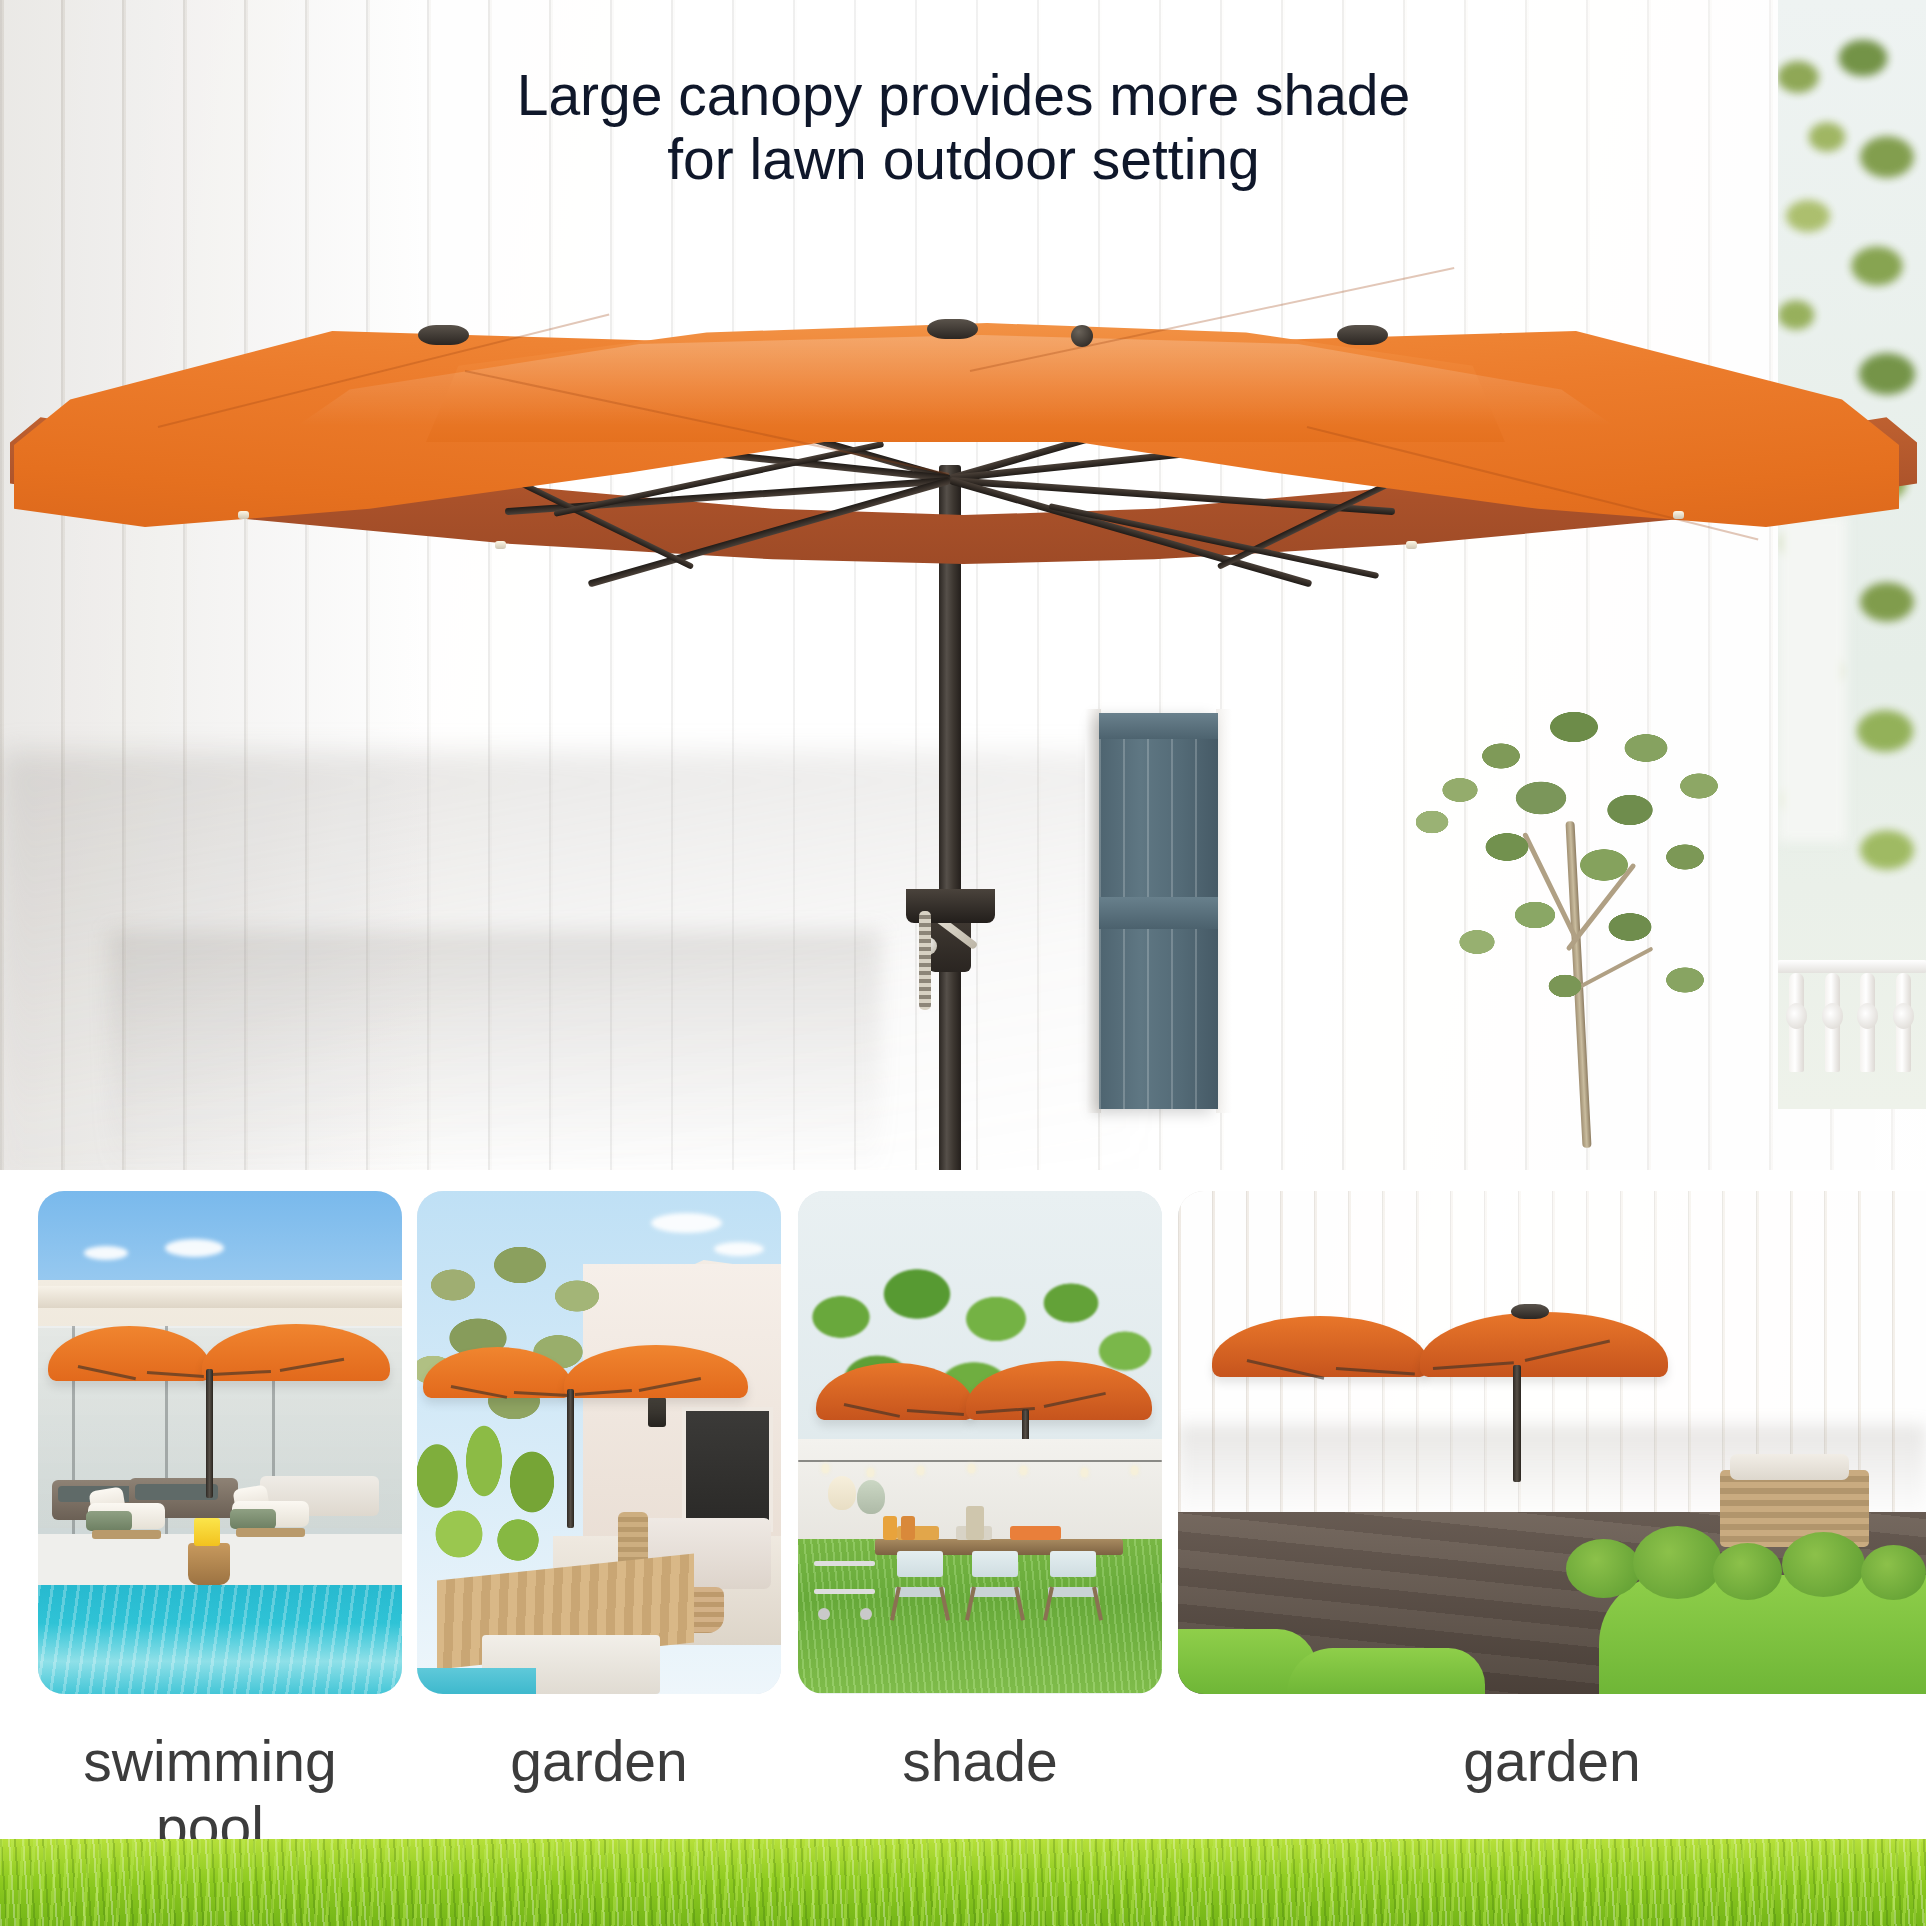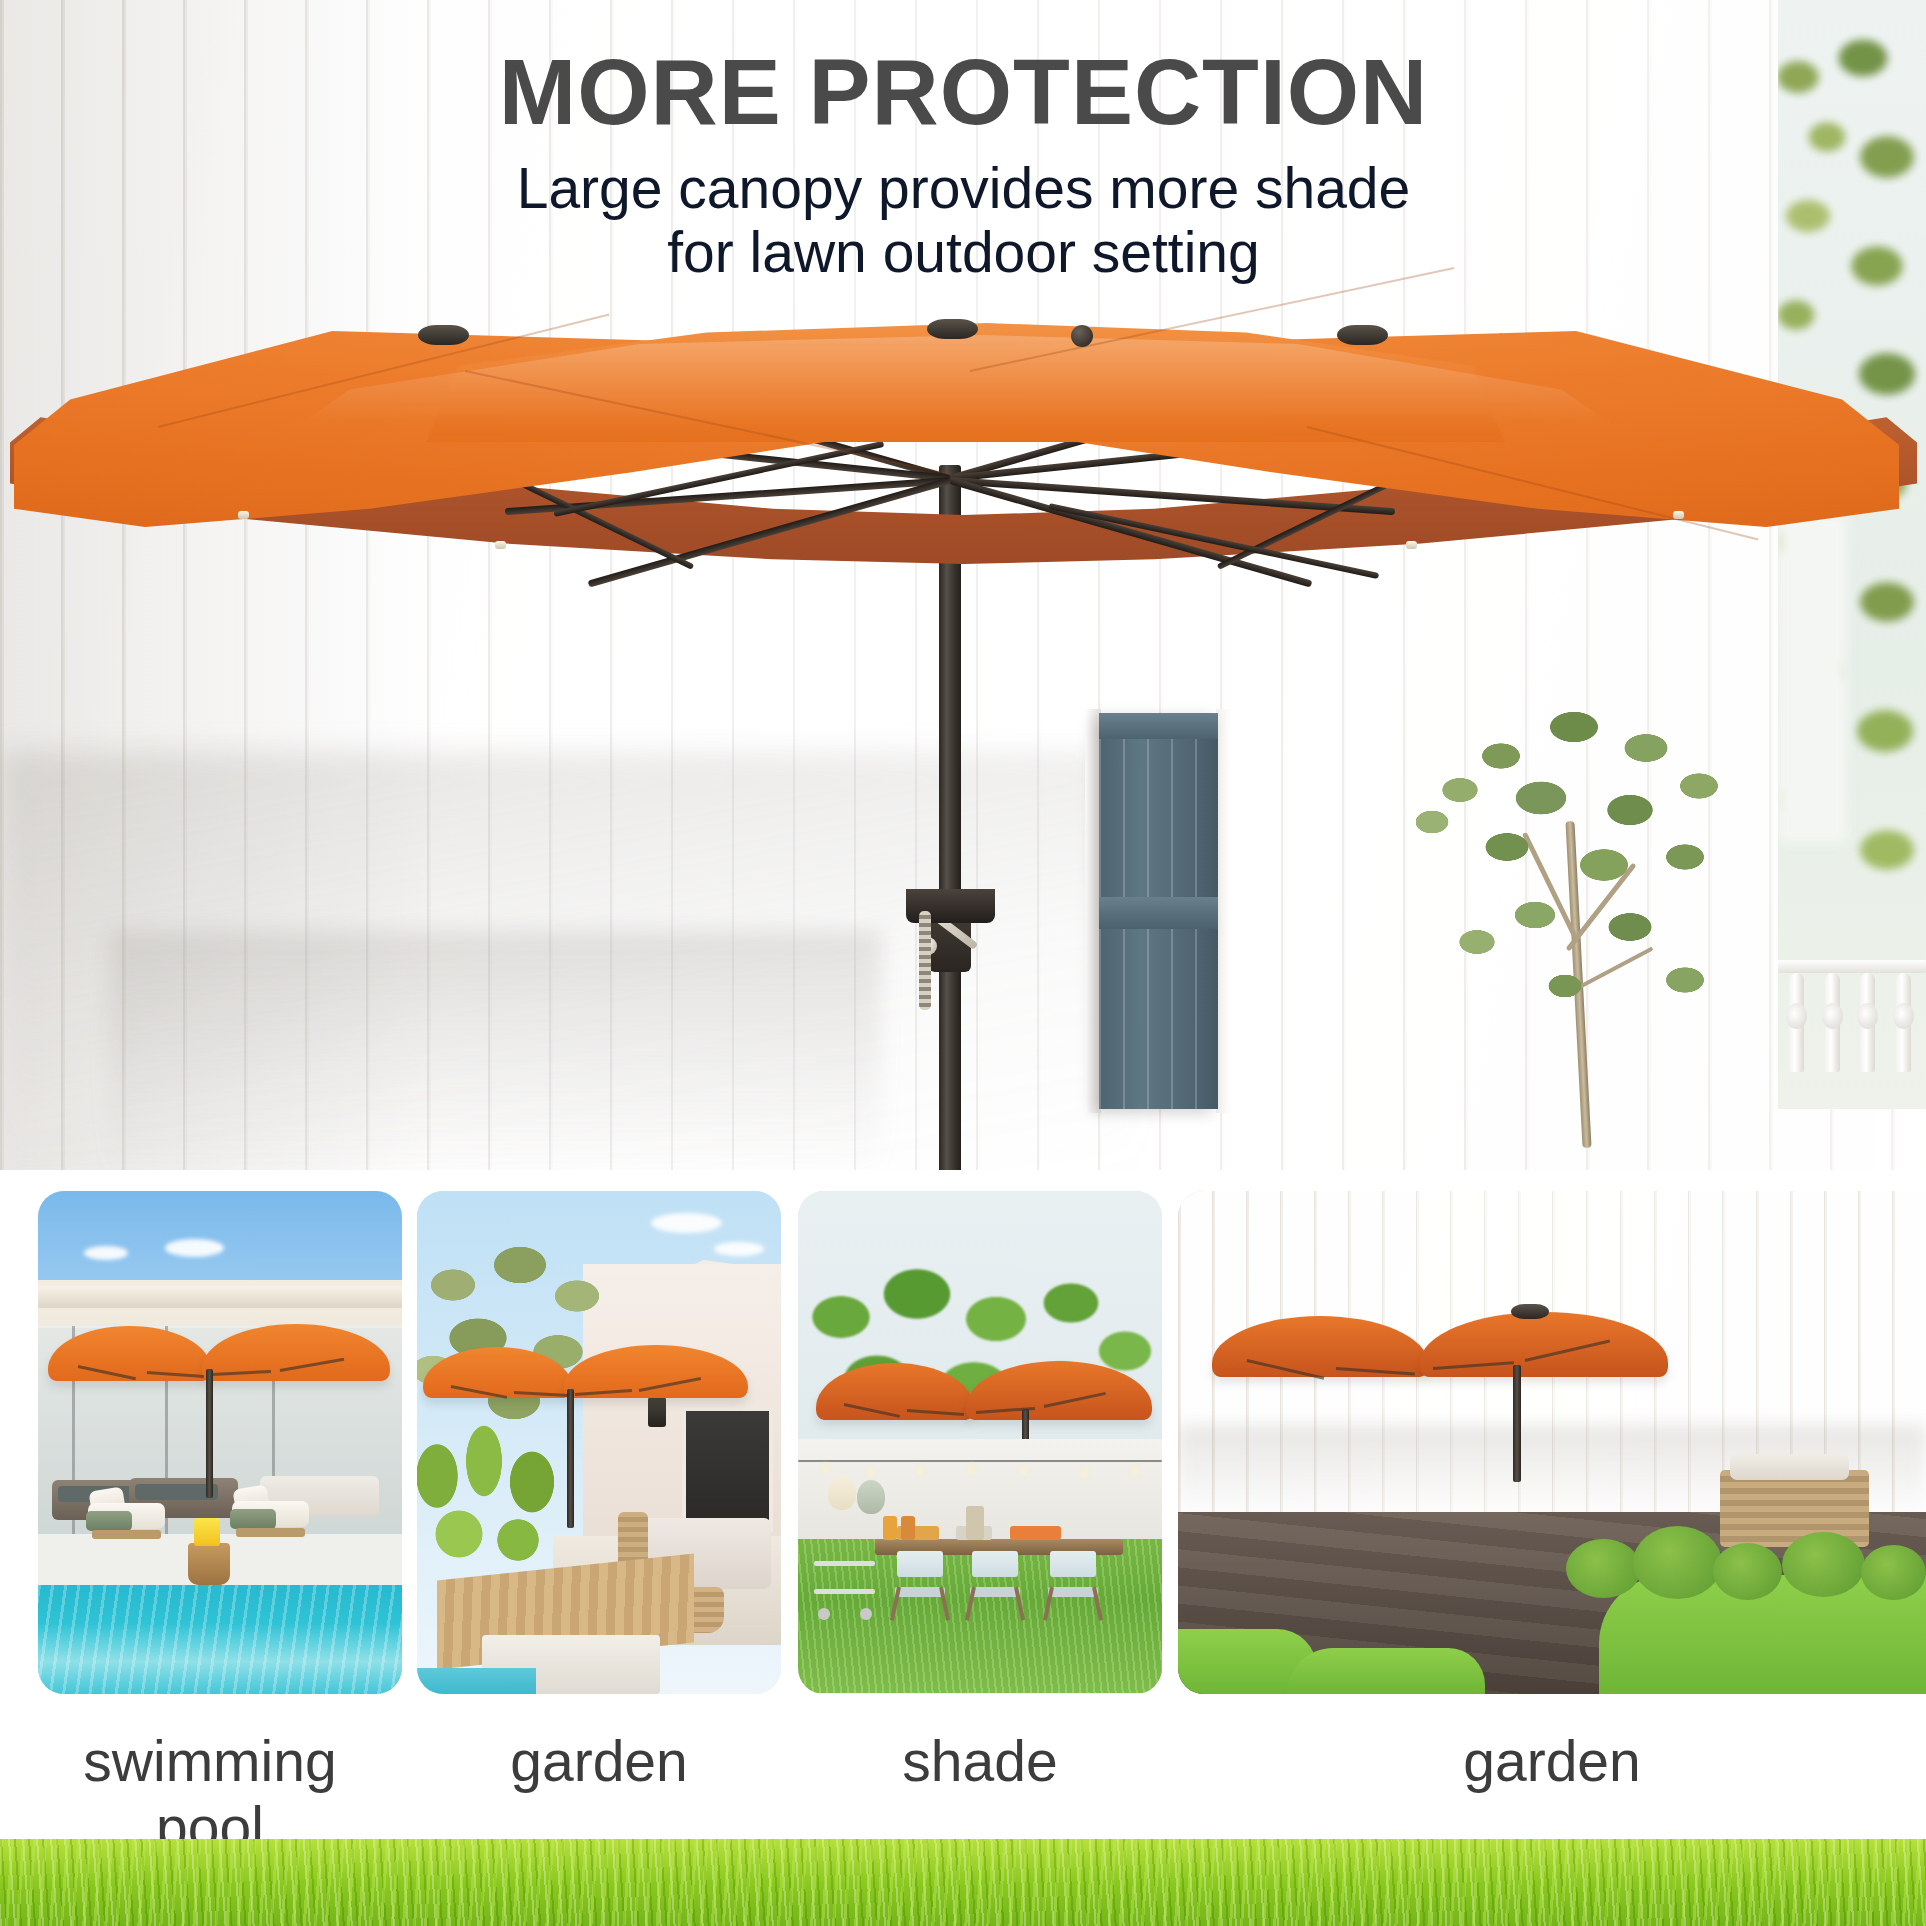--- a/index.html
+++ b/index.html
@@ -439,21 +439,20 @@
         <div class="led" style="left:1406px;top:224px"></div>
         <div class="led" style="left:1673px;top:194px"></div>
       </div>
 
       <div class="hub"></div>
       <div class="hub-spring"></div>
     </div>
   </div>
 
   <div class="headline">
-    <div class="h-title">MORE PROTECTION</div>
     <div class="h-sub">Large canopy provides more shade</div>
     <div class="h-sub" style="margin-top:0">for lawn outdoor setting</div>
   </div>
 
   <div class="thumbs">
 
     <div class="thumb t1">
       <div class="tsky"></div>
       <div class="cloud" style="left:46px;top:55px;width:44px;height:14px"></div>
       <div class="cloud" style="left:127px;top:48px;width:59px;height:18px"></div>

